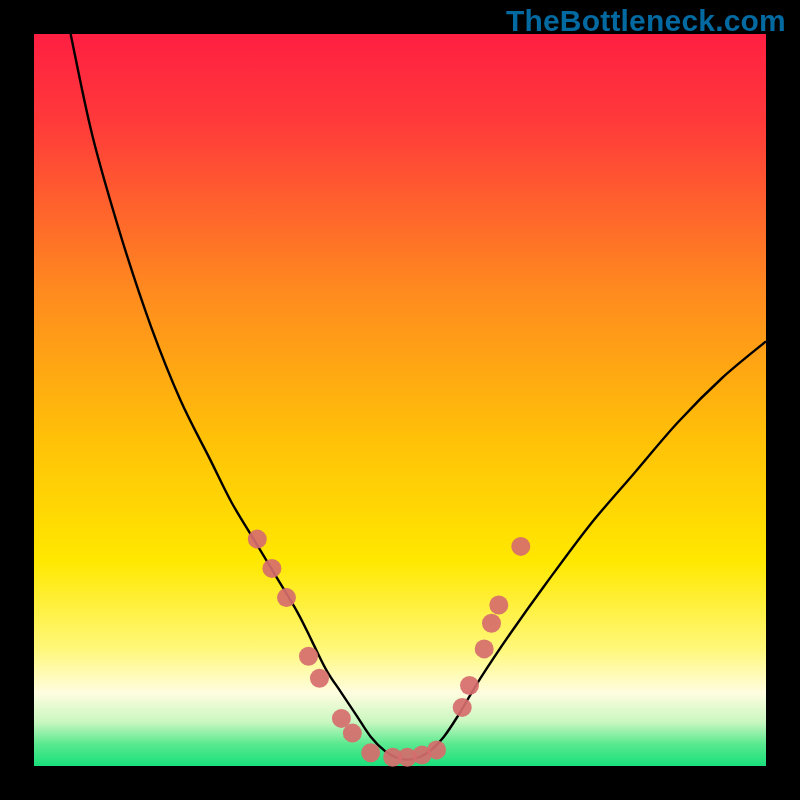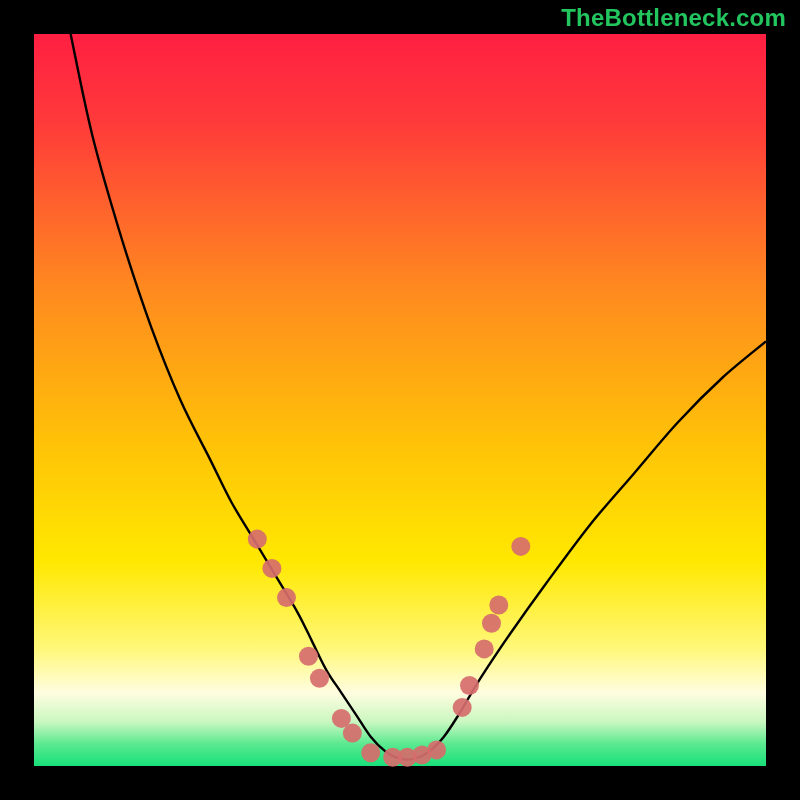--- a/index.html
+++ b/index.html
@@ -14,22 +14,22 @@
   .outer {
     position: relative;
     width: 800px;
     height: 800px;
     background: #000;
   }
   .watermark {
     position: absolute;
     top: 4px;
     right: 14px;
-    color: #22c55e;
-    font-size: 24px;
+    color: #0369a1;
+    font-size: 30px;
     font-weight: 600;
     letter-spacing: 0.2px;
     z-index: 10;
   }
   .plot {
     position: absolute;
     left: 34px;
     top: 34px;
     width: 732px;
     height: 732px;

